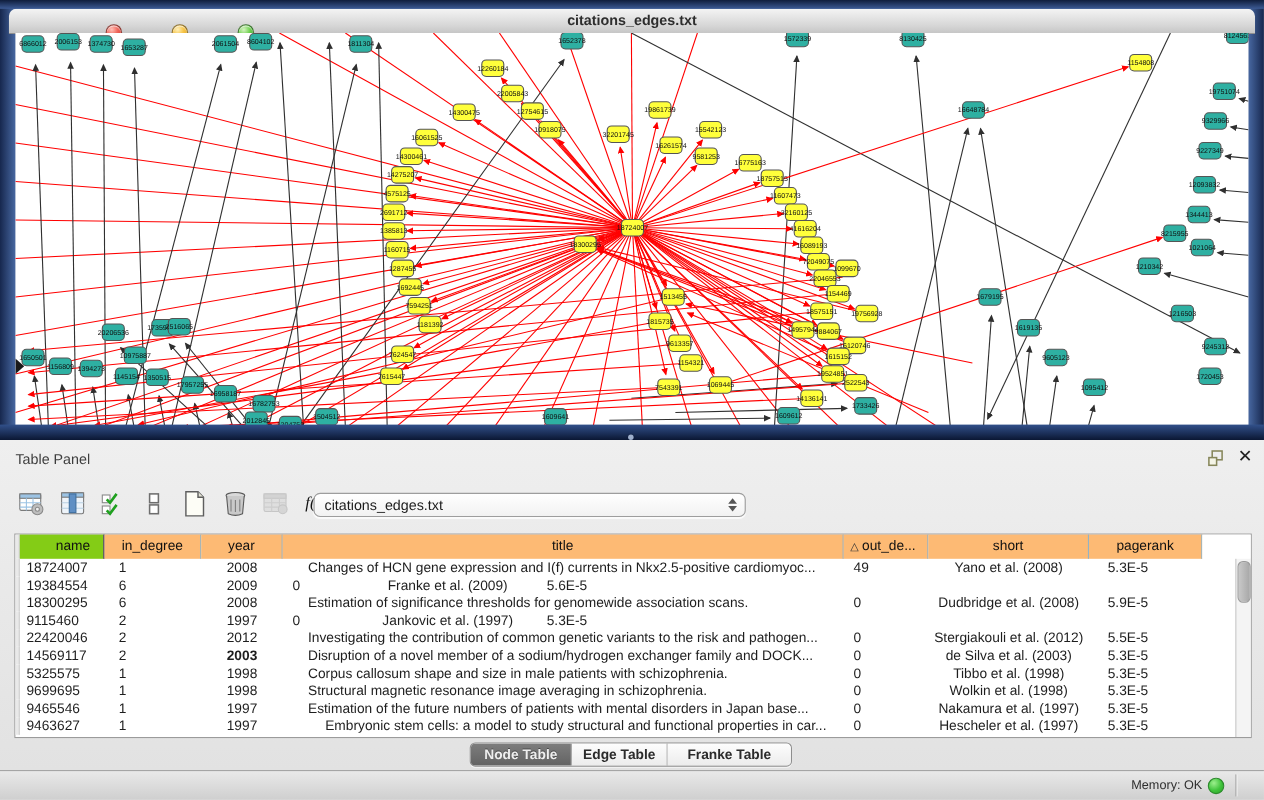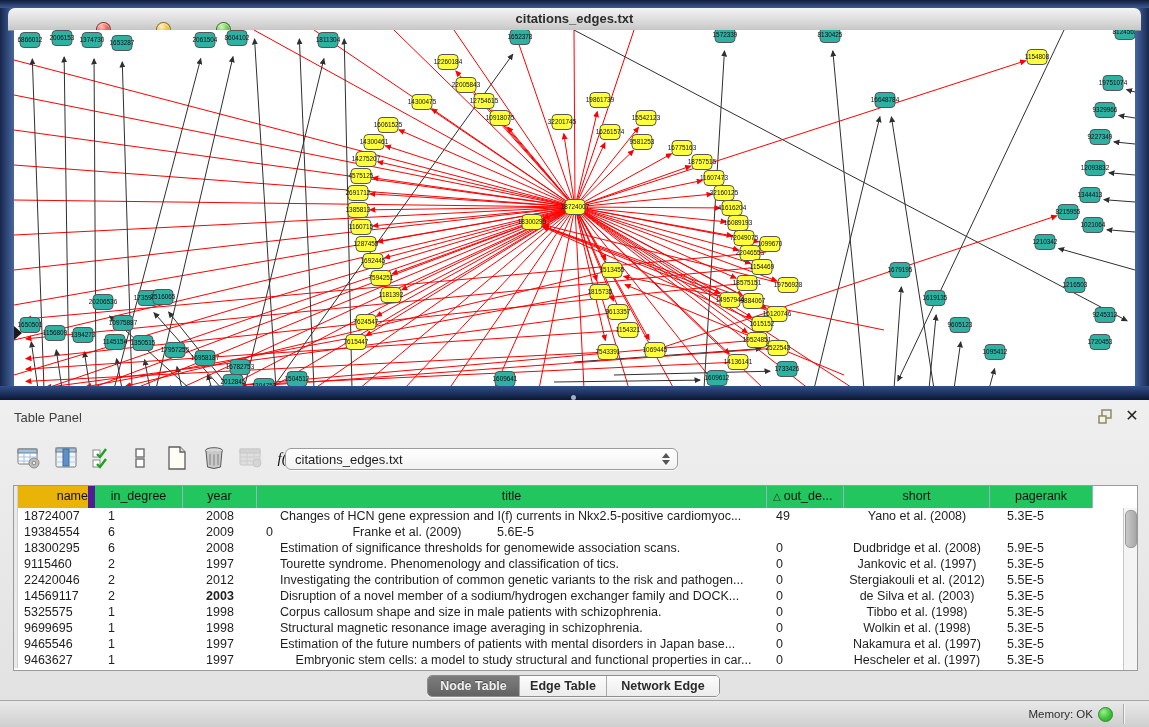--- a/index.html
+++ b/index.html
@@ -42,22 +42,22 @@
     flex-direction:column;justify-content:center;gap:2px;}
   .arr-up{width:0;height:0;border-left:4px solid transparent;border-right:4px solid transparent;
     border-bottom:5px solid #555;}
   .arr-dn{width:0;height:0;border-left:4px solid transparent;border-right:4px solid transparent;
     border-top:5px solid #555;}
   
   #tp-table{position:absolute;left:13px;top:85px;width:1125px;height:186px;background:#fff;
     border:1px solid #9b9b9b;box-sizing:border-box;font-size:12.5px;color:#1e1e1e;}
   #thead{display:flex;height:22px;}
   .hcell{box-sizing:border-box;height:22px;line-height:21px;font-size:12.5px;color:#111;
-    border-right:1px solid #93b3c5;background:#22c55e;text-align:center;overflow:hidden;white-space:nowrap;}
-  .hcell.gray{background:#eab308;border-right:7px solid #4c1d95;text-align:right;padding-right:0;}
+    border-right:1px solid #93b3c5;background:#fdba74;text-align:center;overflow:hidden;white-space:nowrap;}
+  .hcell.gray{background:#84cc16;border-right:1px solid #4c1d95;text-align:right;padding-right:12px;}
   .hcell.hfill{background:#fff;border-right:none;}
   .hcell .sort{font-size:10px;color:#333;margin-right:3px;}
   #tbody{position:relative;}
   .trow{display:flex;height:16px;line-height:16px;white-space:nowrap;}
   .tcell{box-sizing:border-box;overflow:hidden;text-overflow:clip;}
   .gutter{width:4px;background:#e9e9e9;border-right:1px solid #cfcfcf;box-sizing:border-box;height:100%;}
   #vscroll{position:absolute;right:0;top:22px;width:14px;height:162px;background:#f4f4f4;
     border-left:1px solid #c9c9c9;box-sizing:border-box;}
   #vthumb{position:absolute;left:1px;top:2px;width:10px;height:36px;border-radius:5px;
     background:linear-gradient(90deg,#c9c9c9,#a8a8a8);border:1px solid #9a9a9a;}
@@ -754,21 +754,20 @@
           <div class="tcell" style="width: 510px; padding-left: 23px; text-align: left;">Estimation of significance thresholds for genomewide association scans.</div>
           <div class="tcell" style="width: 77px; padding-left: 9px; text-align: left;">0</div>
           <div class="tcell" style="width: 146px; text-align: center;">Dudbridge et al. (2008)</div>
           <div class="tcell" style="width: 103px; padding-left: 17px; text-align: left;">5.9E-5</div>
         </div>
         <div class="trow">
           <div class="gutter"></div>
           <div class="tcell" style="width: 77px; padding-left: 6px; text-align: left;">9115460</div>
           <div class="tcell" style="width: 88px; padding-left: 13px; text-align: left;">2</div>
           <div class="tcell" style="width: 74px; text-align: center;">1997</div>
-          <div class="tcell" style="width: 510px; padding-left: 23px; text-align: left;">Tourette syndrome. Phenomenology and classification of tics.</div>
           <div class="tcell" style="width: 77px; padding-left: 9px; text-align: left;">0</div>
           <div class="tcell" style="width: 146px; text-align: center;">Jankovic et al. (1997)</div>
           <div class="tcell" style="width: 103px; padding-left: 17px; text-align: left;">5.3E-5</div>
         </div>
         <div class="trow">
           <div class="gutter"></div>
           <div class="tcell" style="width: 77px; padding-left: 6px; text-align: left;">22420046</div>
           <div class="tcell" style="width: 88px; padding-left: 13px; text-align: left;">2</div>
           <div class="tcell" style="width: 74px; text-align: center;">2012</div>
           <div class="tcell" style="width: 510px; padding-left: 23px; text-align: left;">Investigating the contribution of common genetic variants to the risk and pathogen...</div>
@@ -828,21 +827,21 @@
         </div>
       </div>
     <div id="vscroll">
       <div id="vthumb"></div>
     </div>
   </div>
 
   <div id="tp-tabs">
       <div class="seg sel" style="width: 91px;">Node Table</div>
       <div class="seg" style="width: 86px;">Edge Table</div>
-      <div class="seg" style="width: 112px;">Network Edge</div>
+      <div class="seg" style="width: 112px;">Franke Table</div>
     </div>
 </div>
 
 <div id="statusbar">
   <span id="memlabel">Memory: OK</span>
   <span id="memdot"></span>
   <span id="statusdiv"></span>
 </div>
 
 </body></html>

